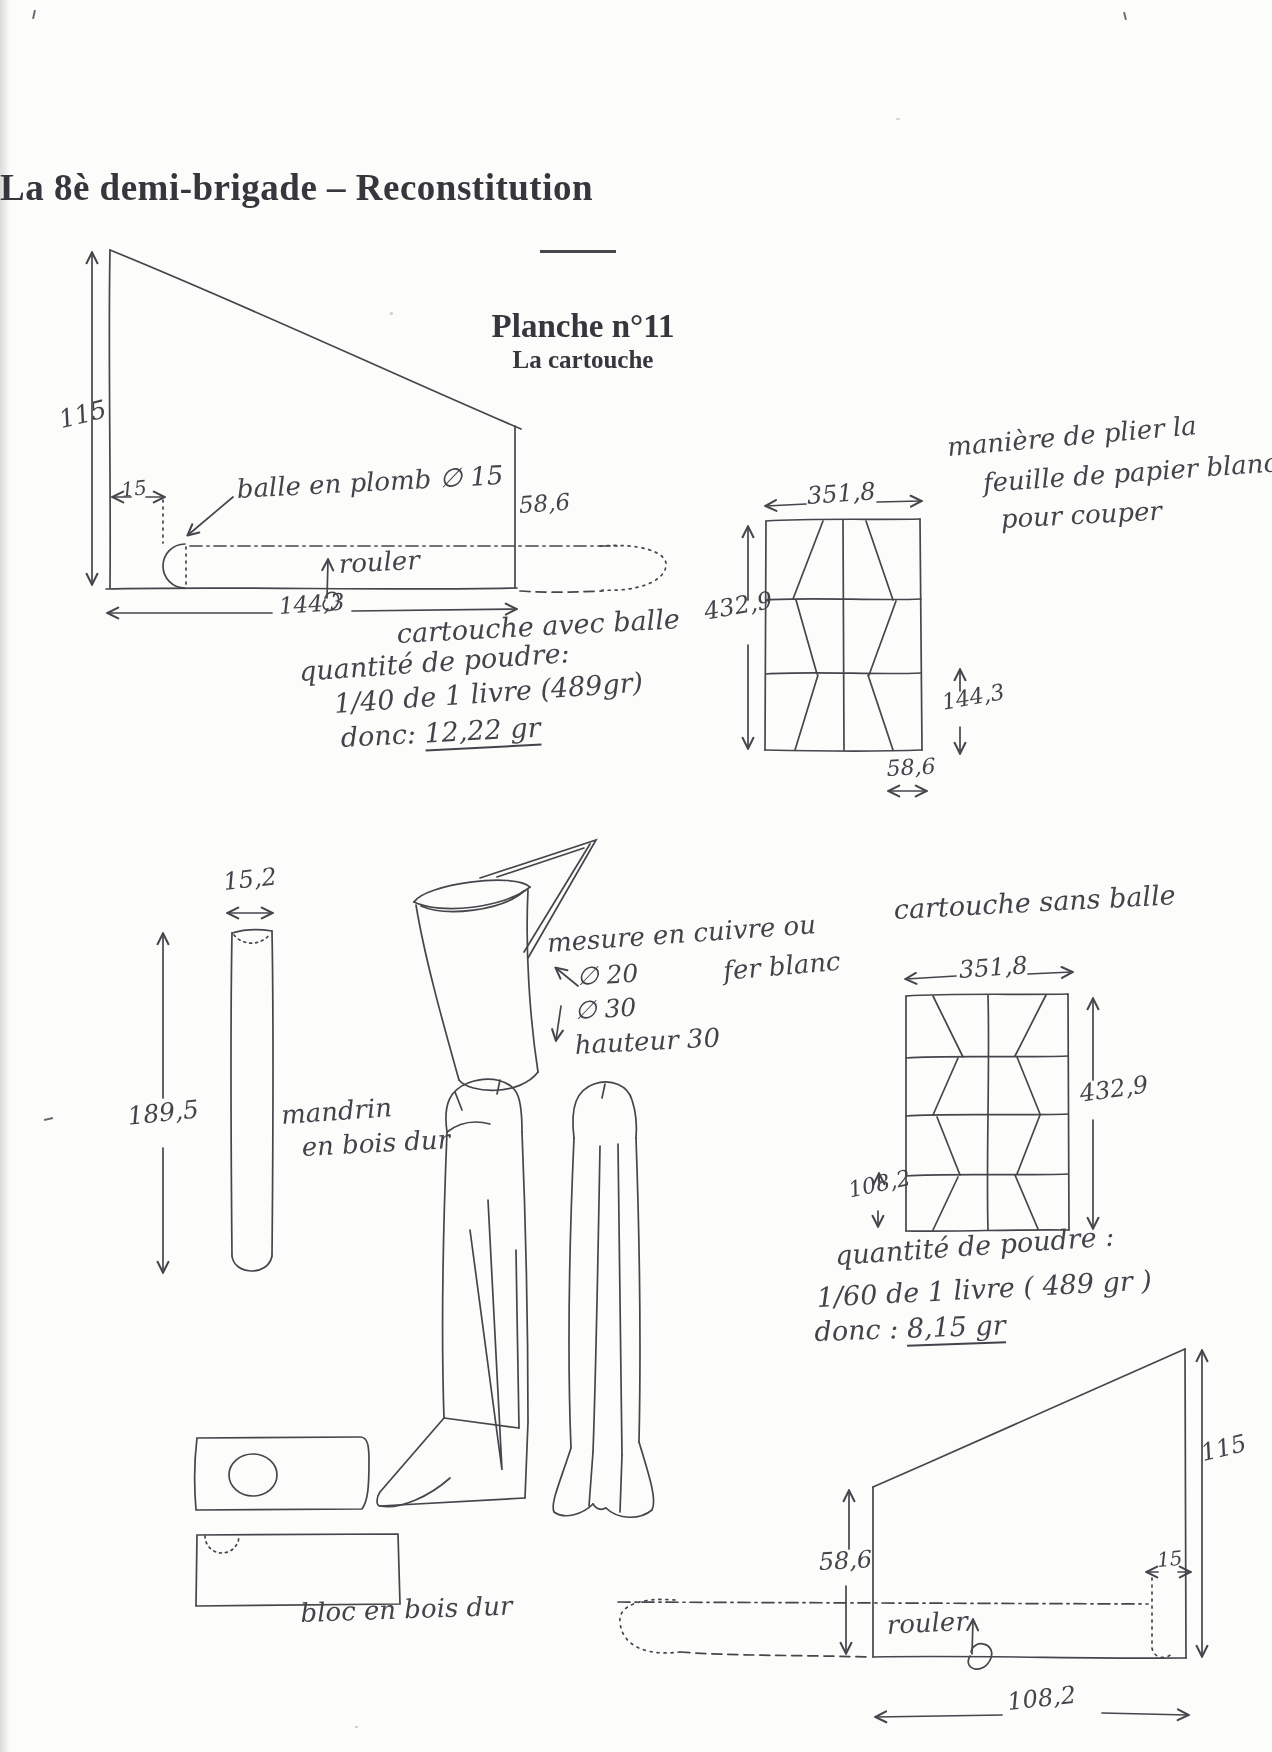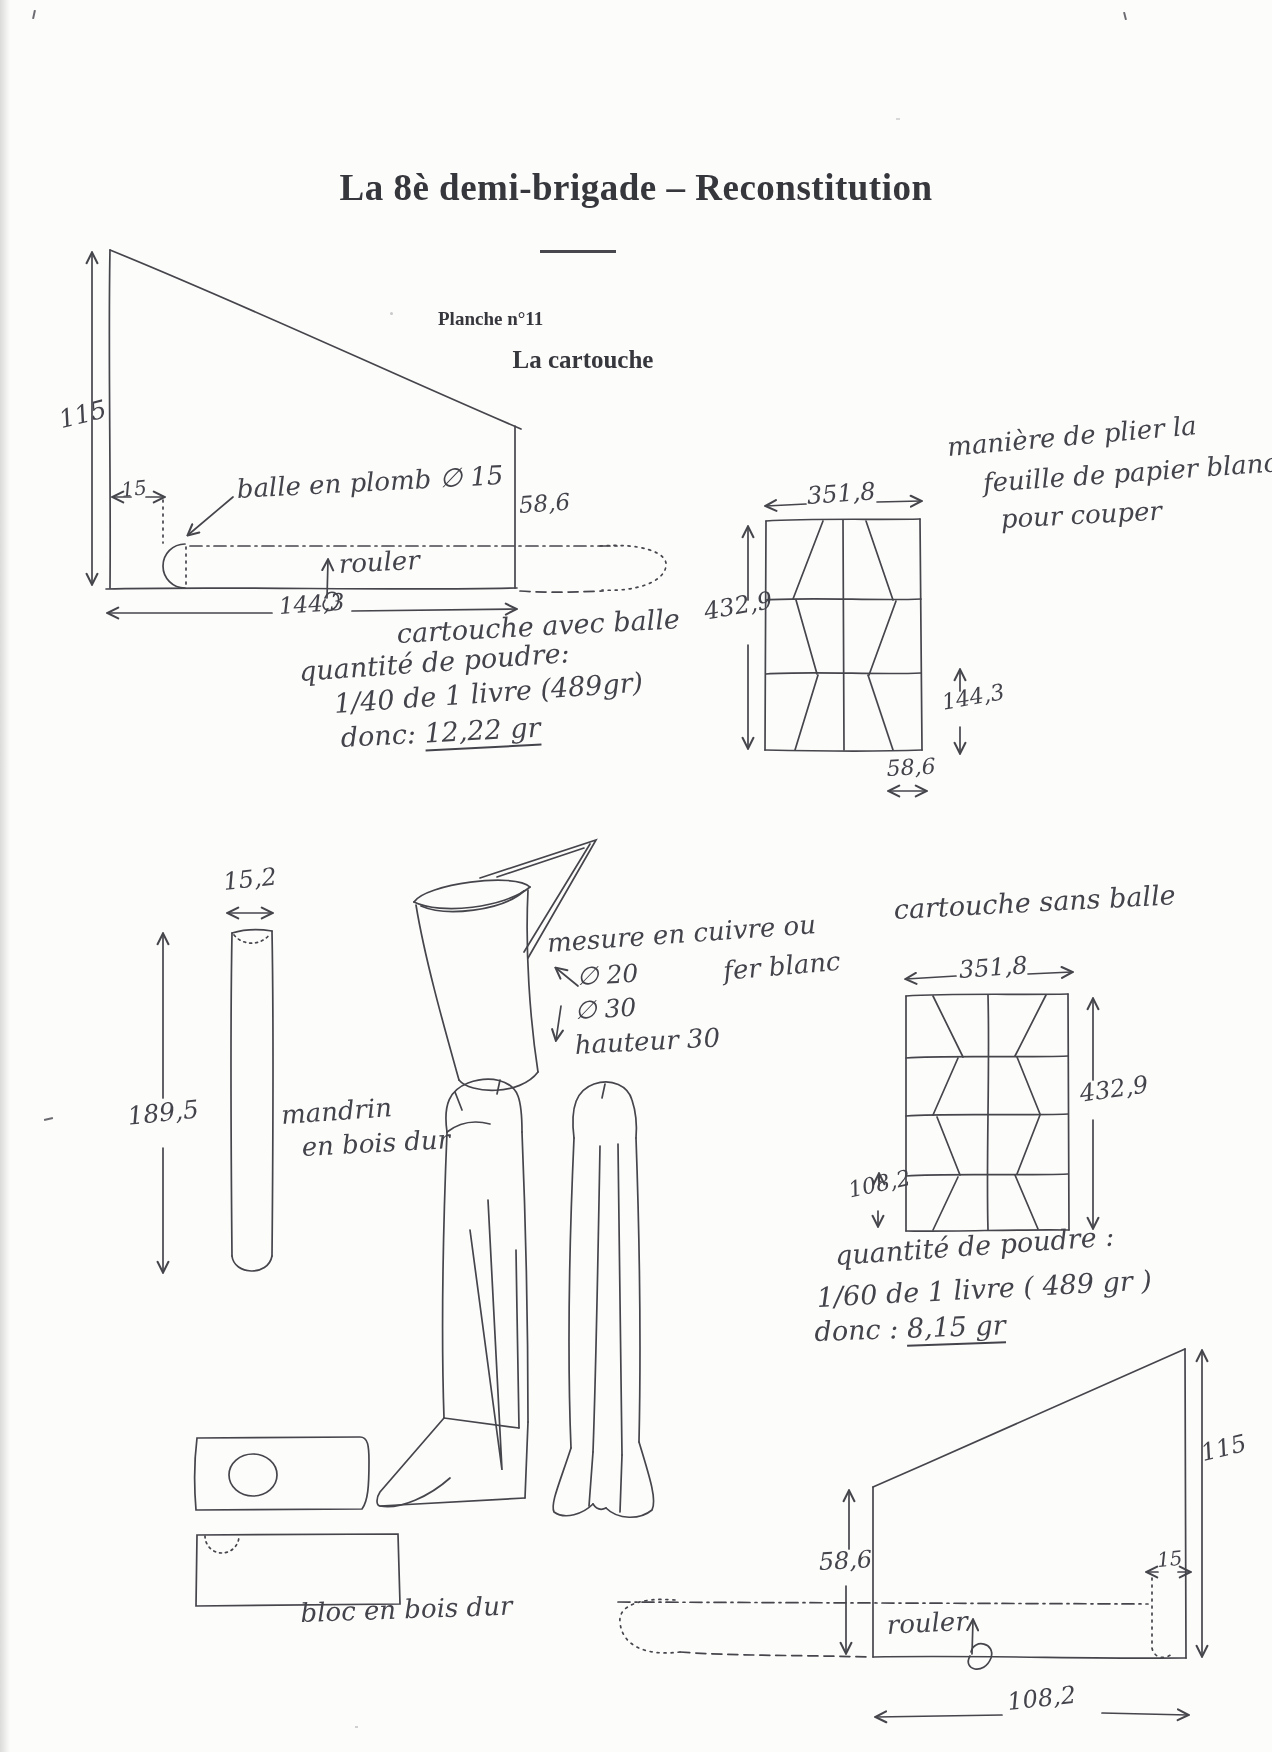--- a/index.html
+++ b/index.html
@@ -3,23 +3,23 @@
 <meta charset="utf-8">
 <style>
   html,body{margin:0;padding:0;background:#e8e8e6;}
   .page{position:relative;width:1272px;height:1752px;margin:0 auto;background:#fcfcfb;overflow:hidden;
         font-family:"DejaVu Serif","Liberation Serif",serif;color:#3d3d45;}
   .page::before{content:"";position:absolute;left:0;top:0;bottom:0;width:10px;
         background:linear-gradient(90deg,rgba(120,120,118,.25),rgba(255,255,255,0));pointer-events:none;}
   svg.linework{position:absolute;left:0;top:0;}
   .lbl{position:absolute;white-space:nowrap;transform-origin:left top;}
   .print{font-family:"Liberation Serif","DejaVu Serif",serif;color:#36363d;font-weight:bold;}
-  .title{left:0;right:0;top:166px;text-align:center;font-size:37px;font-weight:bold;letter-spacing:.5px;}
+  .title{left:0;right:0;top:166px;font-size:37px;font-weight:bold;letter-spacing:.5px;}
   .rule{position:absolute;left:540px;top:250px;width:76px;height:3px;background:#47474d;}
-  .plate{left:438px;width:290px;top:308px;text-align:left;font-size:19px;font-weight:bold;}
+  .plate{left:438px;width:290px;top:308px;text-align:center;font-size:33px;font-weight:bold;}
   .plate-sub{left:438px;width:290px;top:346px;text-align:center;font-size:25px;}
   .hw{font-style:italic;color:#43434b;}
   .u-val{border-bottom:2px solid #43434b;padding-bottom:1px;}
   .artifact{position:absolute;background:#6a6a70;}
 </style>
 </head>
 <body>
 
 <div class="page">
 

